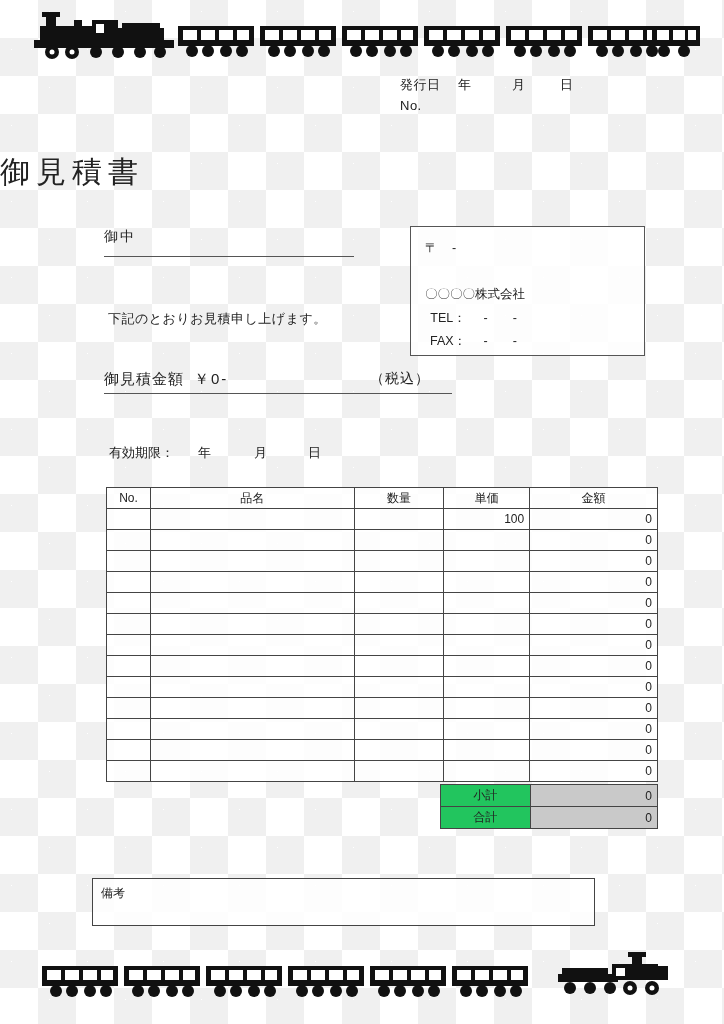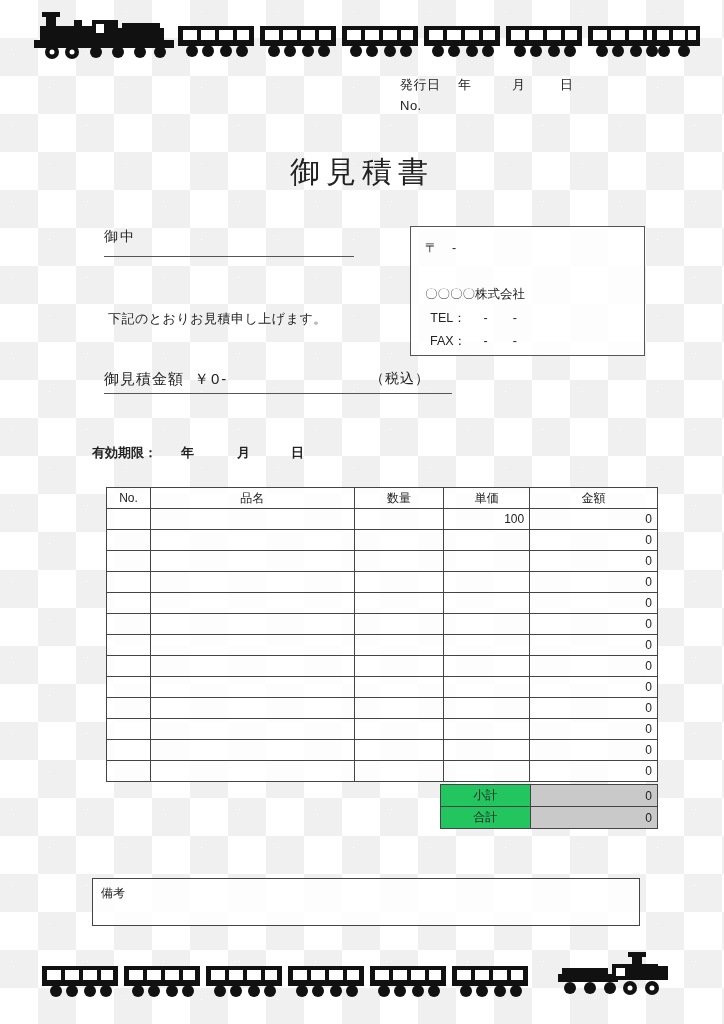--- a/index.html
+++ b/index.html
@@ -64,21 +64,20 @@
   .meta-y { width: 54px; text-align: left; }
   .meta-m { width: 48px; text-align: left; }
   .meta-d { width: 30px; text-align: left; }
 
   
   #doc-title {
     position: absolute;
     top: 152px;
     left: 0;
     width: 724px;
-    text-align: center;
     font-size: 30px;
     letter-spacing: 6px;
     font-family: "Liberation Serif", serif;
   }
 
   
   #customer-block {
     position: absolute;
     left: 104px;
     top: 228px;
@@ -146,26 +145,25 @@
     font-size: 14px;
   }
   #amount-rule {
     border-bottom: 1.2px solid #555;
     width: 348px;
   }
 
   
   #validity {
     position: absolute;
-    left: 92px;
+    left: 109px;
     top: 444px;
     font-size: 13px;
     display: flex;
     align-items: baseline;
-    font-weight: bold;
   }
   #validity-label { margin-right: 24px; }
   .v-y { width: 56px; }
   .v-m { width: 54px; }
   .v-d { width: 20px; }
 
   
   #items-table {
     position: absolute;
     left: 106px;
@@ -216,21 +214,21 @@
     width: 128px;
     text-align: right;
     background: #c9c9c9;
   }
 
   
   #remarks-box {
     position: absolute;
     left: 92px;
     top: 878px;
-    width: 548px;
+    width: 503px;
     height: 48px;
     border: 1px solid #444;
     background: rgba(255,255,255,0.85);
     box-sizing: border-box;
     padding: 6px 8px;
     font-size: 12px;
   }
 </style>
 </head>
 <body>

